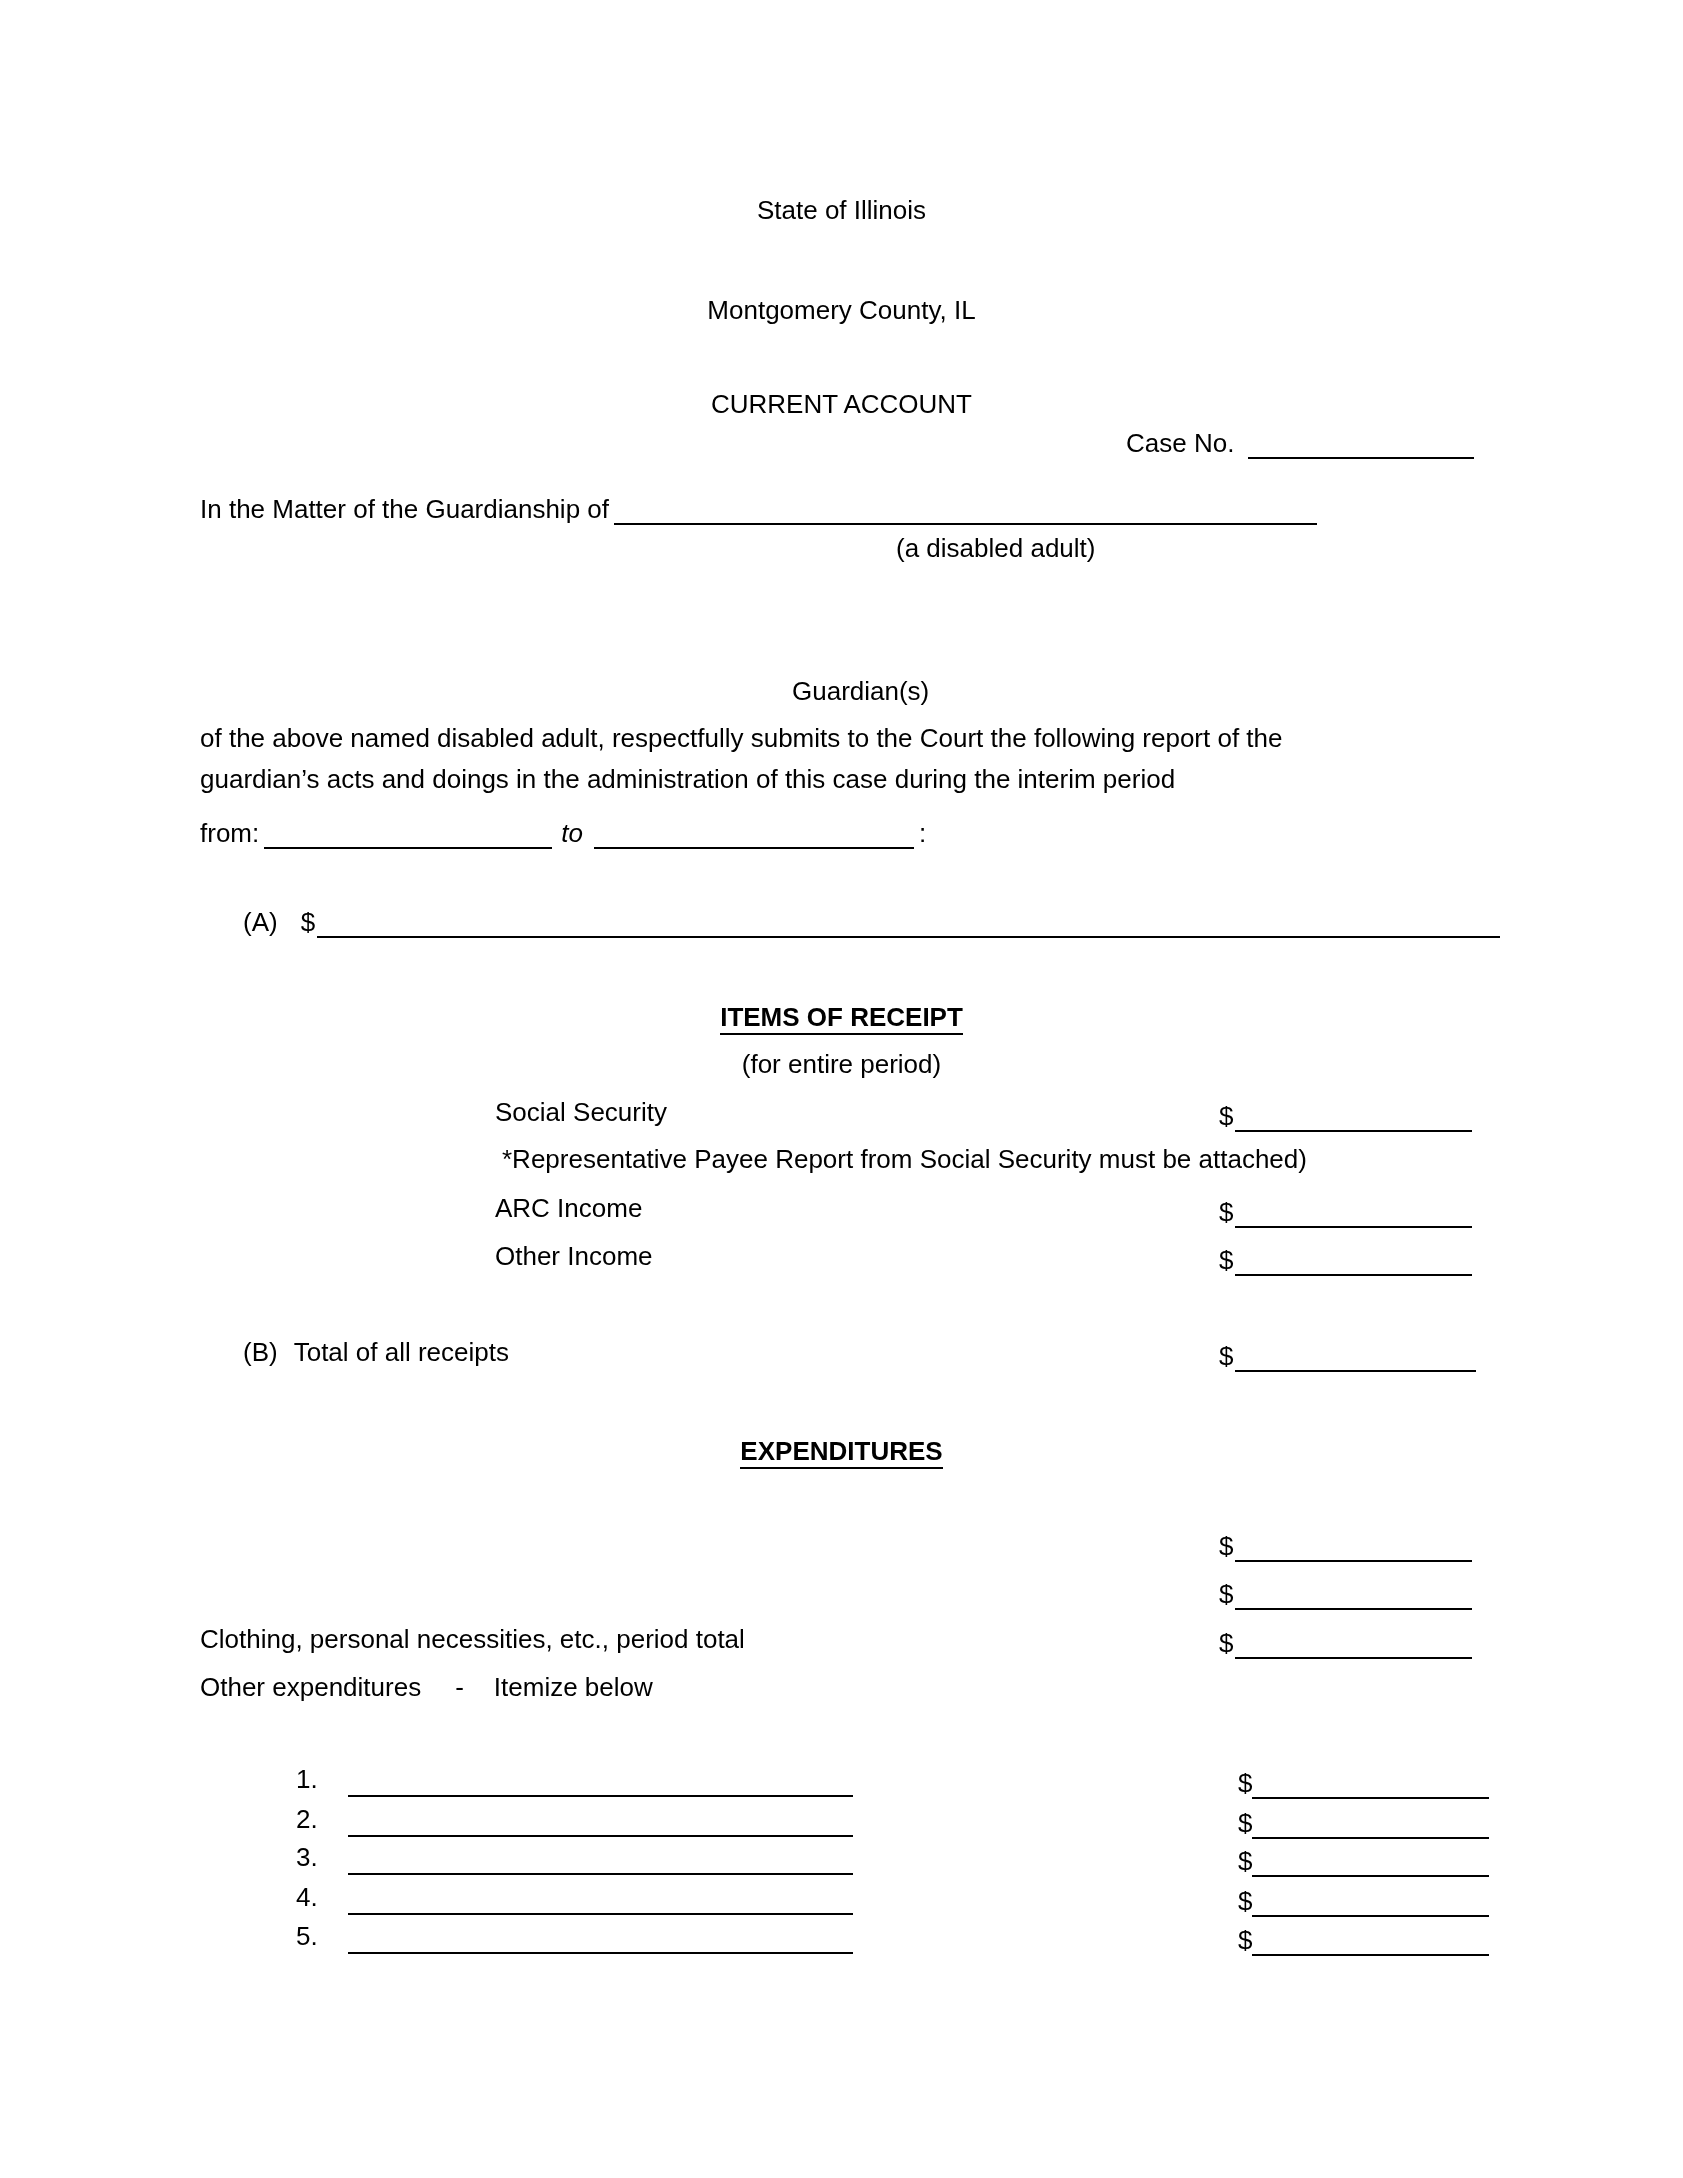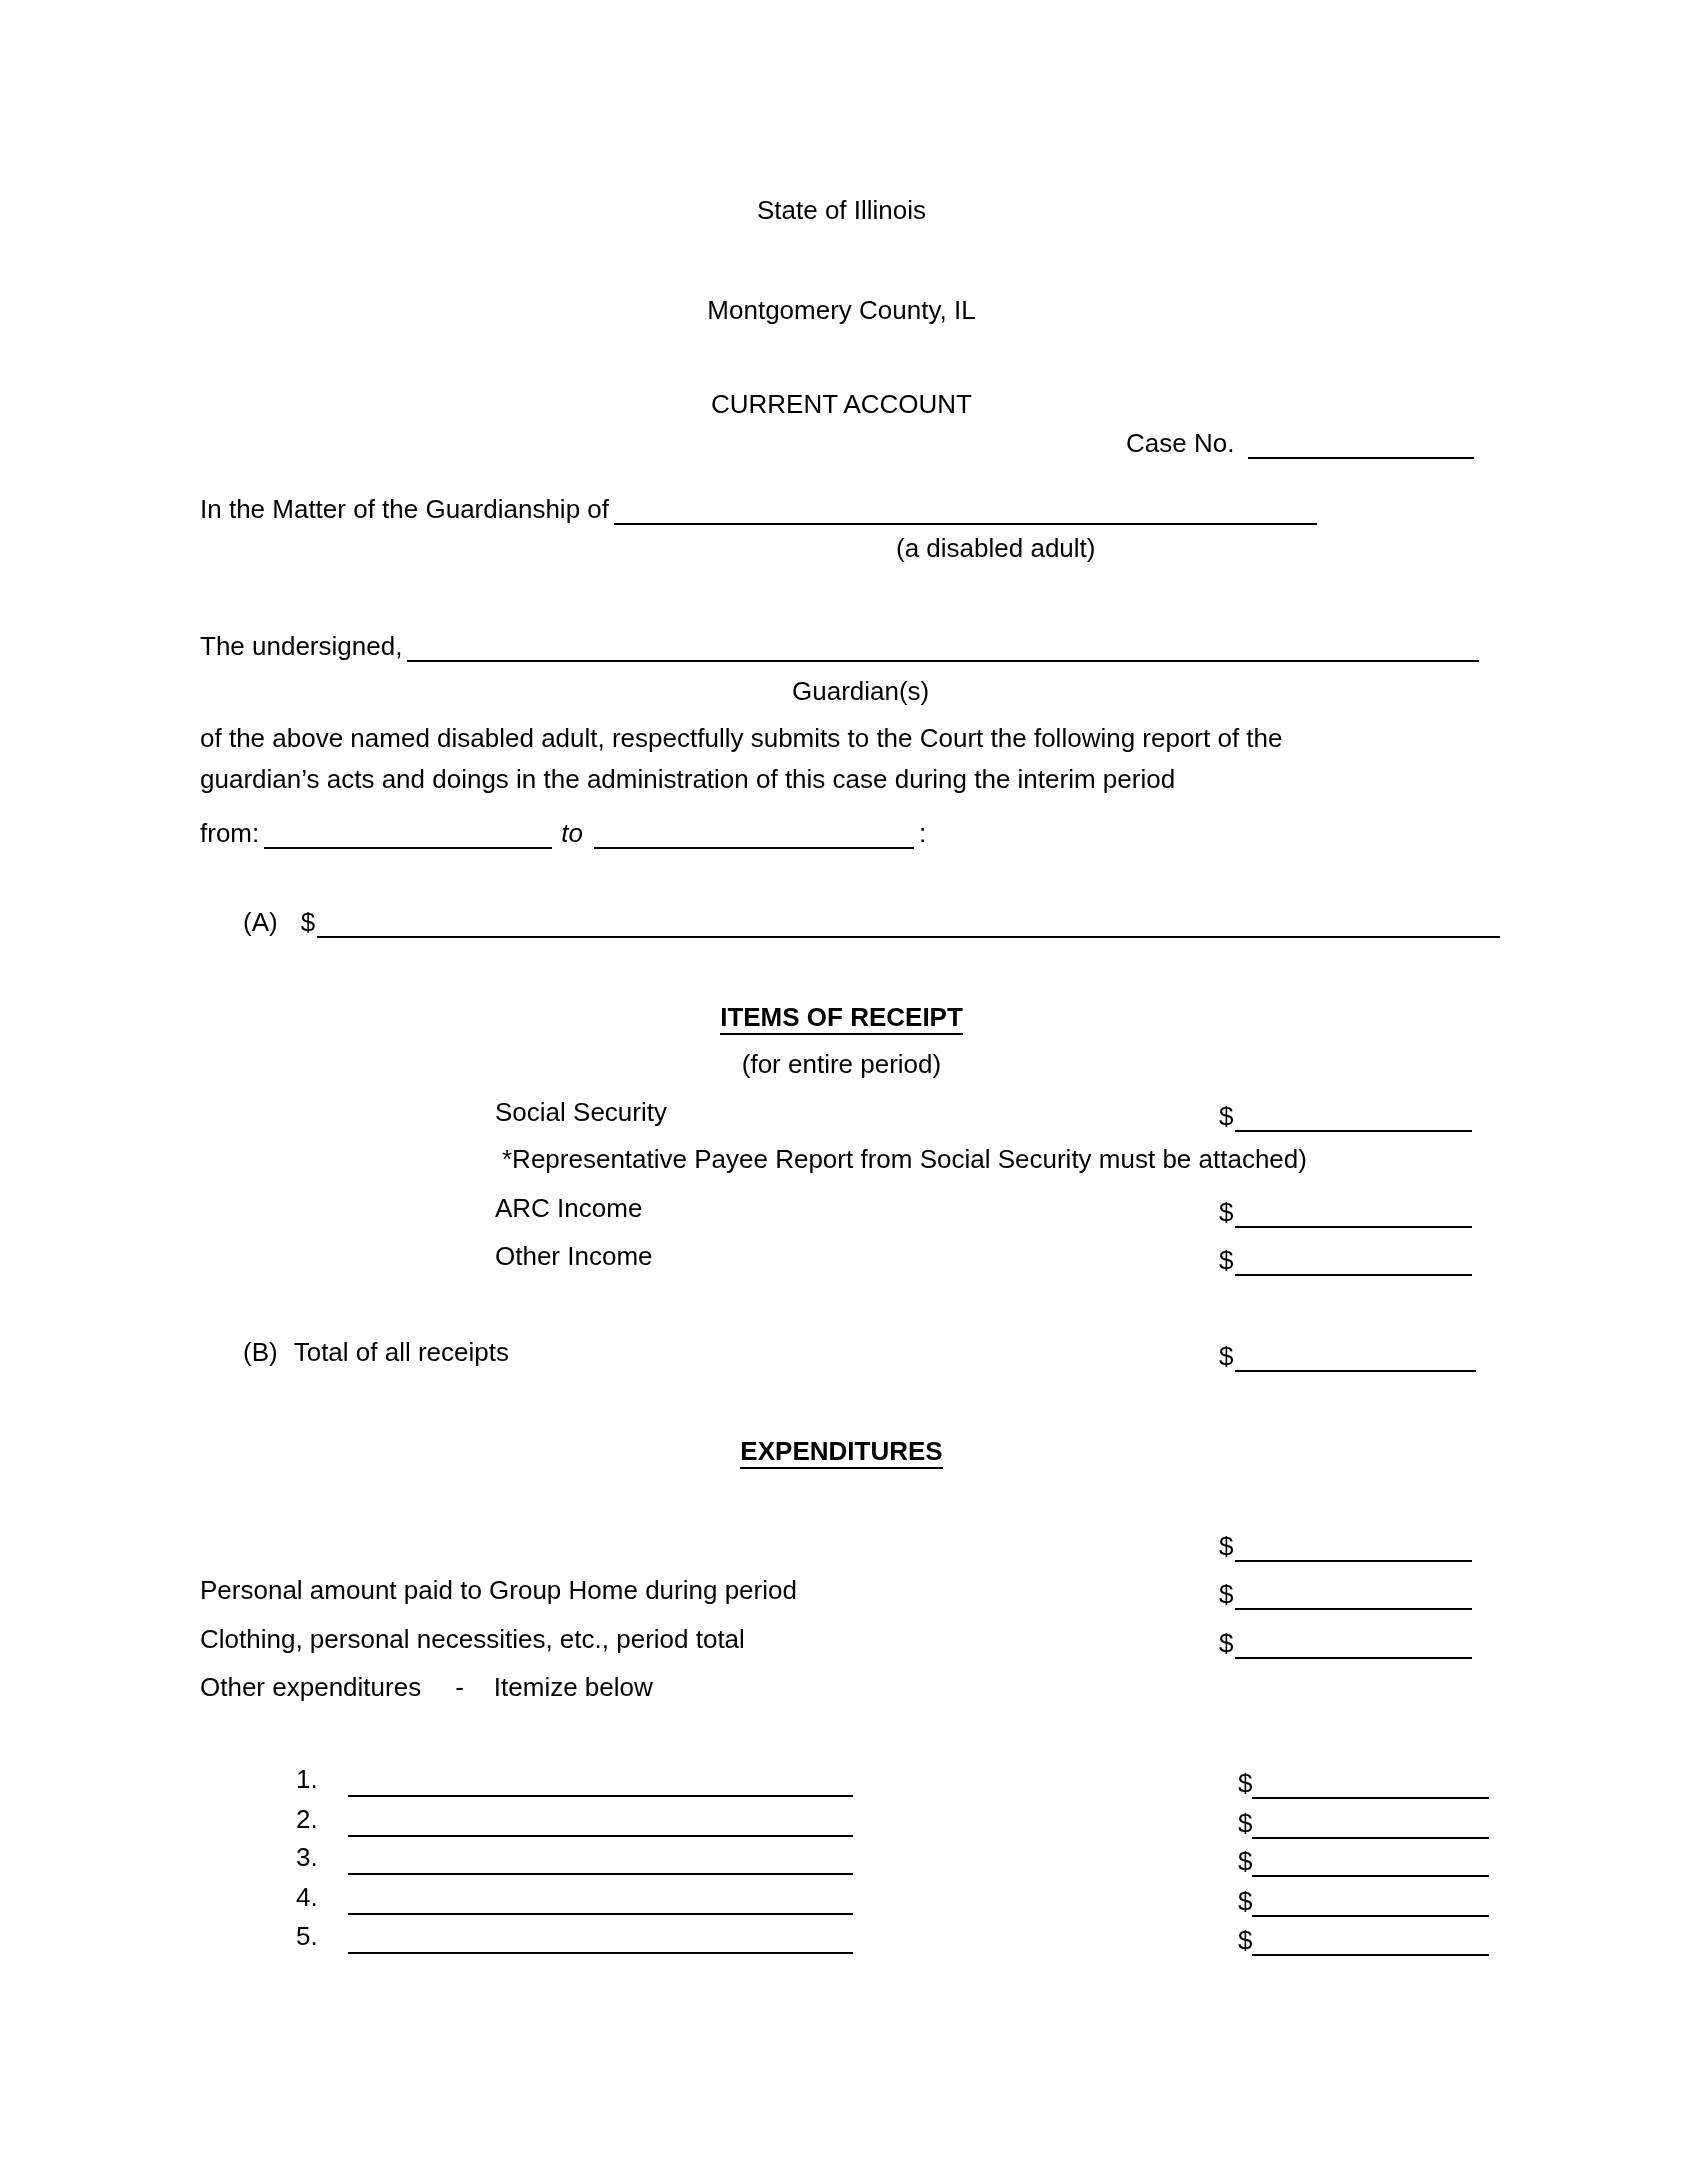--- a/index.html
+++ b/index.html
@@ -80,24 +80,20 @@
     <span class="nowrap" style="margin-right:14px">Case No.</span>
     <span class="blank fill"></span>
   </div>
 
   <div class="abs flexrow" style="top:490px; left:200px; width:1117px;justify-content:space-between;">
     <span class="nowrap" style="margin-right:5px">In the Matter of the Guardianship of</span>
     <span class="blank fill"></span>
   </div>
   <div class="abs" style="top:533px; left:896px">(a disabled adult)</div>
 
-  <div class="abs flexrow" style="top:627px; left:200px; width:1279px;">
-    <span class="nowrap" style="margin-right:5px">The undersigned,</span>
-    <span class="blank fill"></span>
-  </div>
   <div class="abs" style="top:676px; left:792px">Guardian(s)</div>
 
   <div class="abs" style="top:723px; left:200px">of the above named disabled adult, respectfully submits to the Court the following report of the</div>
   <div class="abs" style="top:764px; left:200px">guardian’s acts and doings in the administration of this case during the interim period</div>
 
   <div class="abs flexrow" style="top:814px; left:200px">
     <span class="fromlbl">from:</span>
     <span class="blank" style="width:288px"></span>
     <span class="tolbl">to</span>
     <span class="blank" style="width:320px"></span>
@@ -157,21 +153,20 @@
   </div>
 
   <div class="abs rowline" style="top:1527px">
     <span class="money">
       <span class="cur">$</span>
       <span class="blank fill"></span>
     </span>
   </div>
 
   <div class="abs rowline" style="top:1575px">
-    <span class="lbl" style="left:200px">Personal amount paid to Group Home during period</span>
     <span class="money">
       <span class="cur">$</span>
       <span class="blank fill"></span>
     </span>
   </div>
 
   <div class="abs rowline" style="top:1624px">
     <span class="lbl" style="left:200px">Clothing, personal necessities, etc., period total</span>
     <span class="money">
       <span class="cur">$</span>

